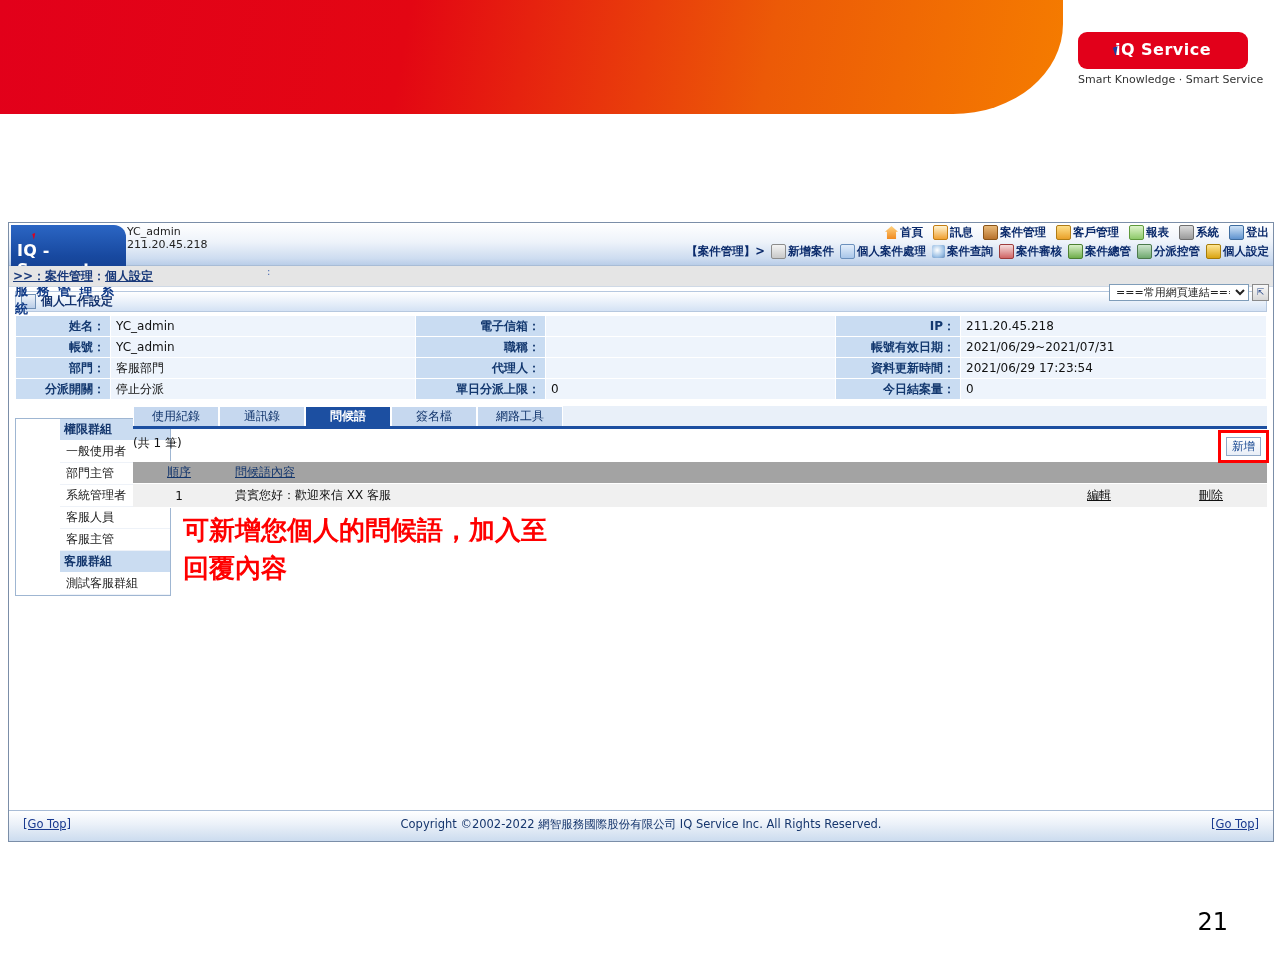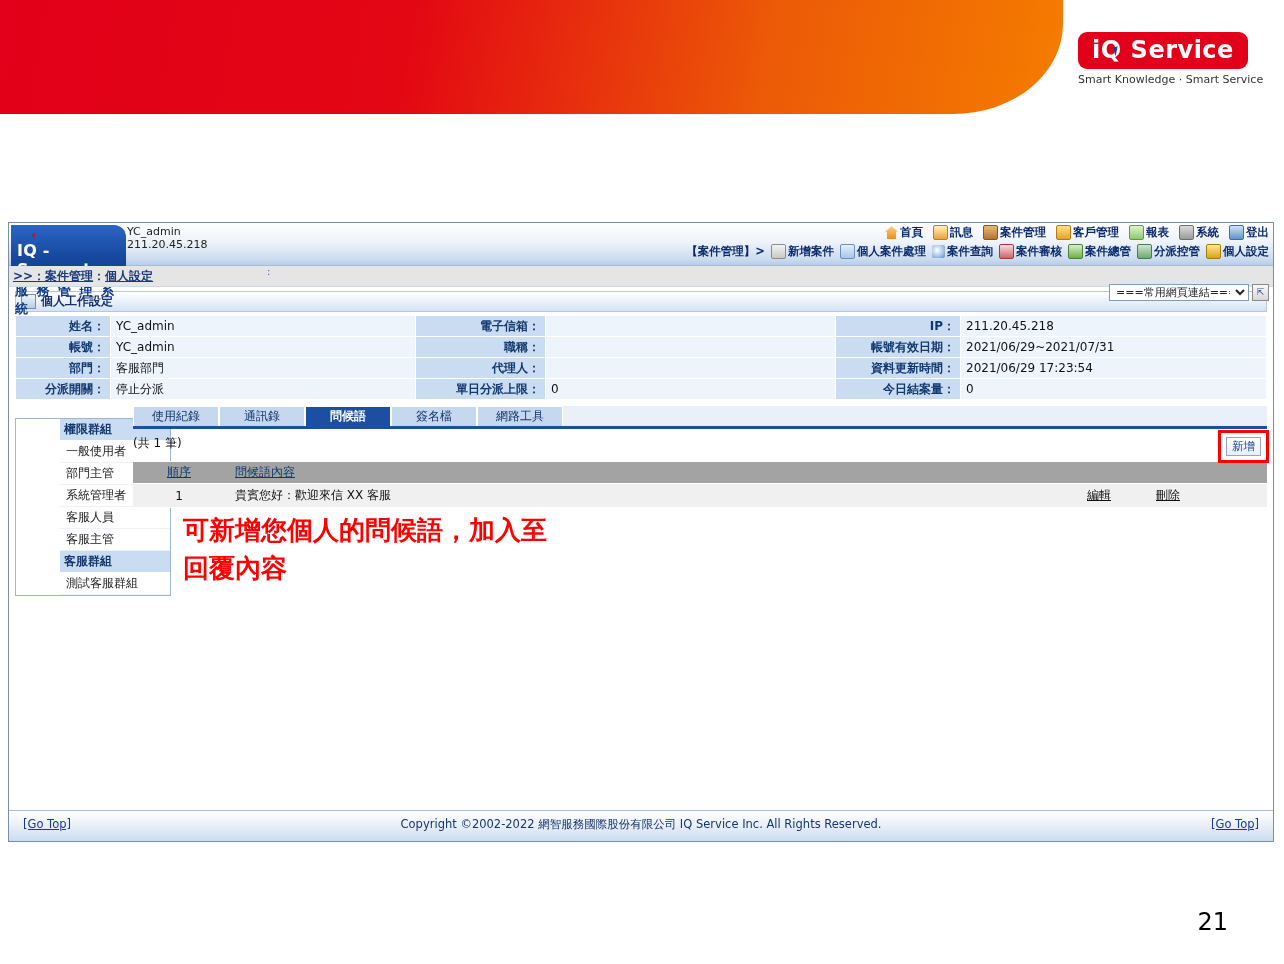--- a/index.html
+++ b/index.html
@@ -52,21 +52,21 @@
     text-align: center;
   }
   #brand-badge {
     background: #e2001a;
     border-radius: 9px;
     padding: 5px 12px 6px 12px;
     position: relative;
     display: block;
   }
   #brand-badge-text {
-    font-size: 24px;
+    font-size: 16px;
     font-weight: bold;
     color: #ffffff;
     letter-spacing: 0.5px;
     line-height: 26px;
     display: block;
   }
   #brand-cursor {
     position: absolute;
     left: 36px;
     top: 14px;
@@ -434,21 +434,21 @@
     color: #111111;
     border-bottom: 1px solid #ffffff;
   }
   #data-table td a {
     color: #111111;
     text-decoration: underline;
   }
   .col-order { width: 90px; text-align: center; }
   .col-content { text-align: left; padding-left: 10px; }
   .col-edit { width: 110px; text-align: center; }
-  .col-del  { width: 110px; text-align: left; }
+  .col-del  { width: 110px; text-align: center; }
 
   
   #annotation {
     position: absolute;
     left: 50px;
     top: 105px;
     font-family: "DejaVu Serif", "Liberation Serif", serif;
     font-size: 26px;
     font-weight: bold;
     color: #ff0000;

